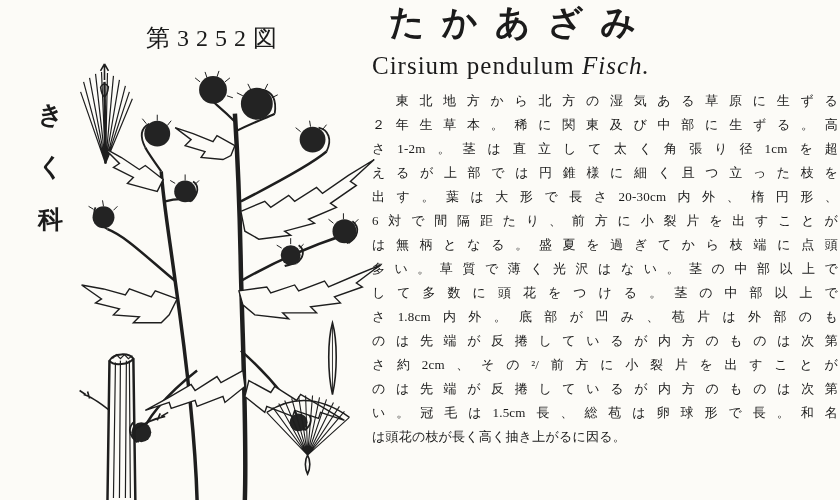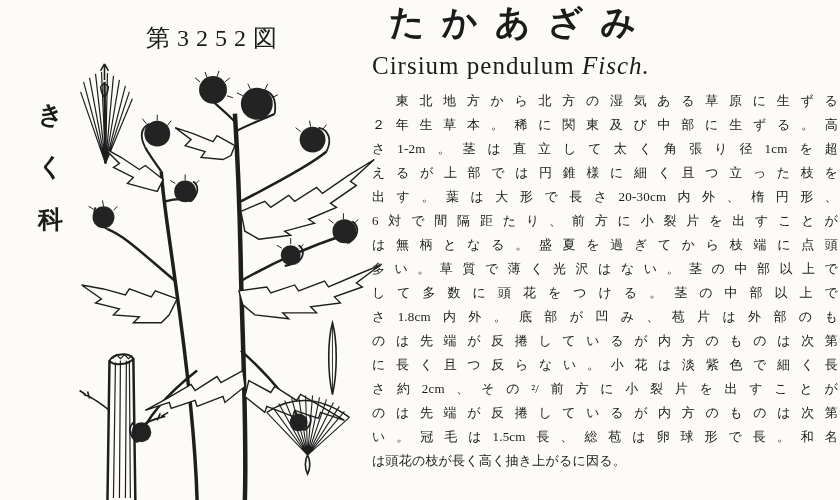--- a/index.html
+++ b/index.html
@@ -170,21 +170,20 @@
       <div class="line">２年生草本。稀に関東及び中部に生ずる。高</div>
       <div class="line">さ1-2m。茎は直立して太く角張り径1cmを超</div>
       <div class="line">えるが上部では円錐様に細く且つ立った枝を</div>
       <div class="line">出す。葉は大形で長さ20-30cm内外、楕円形、</div>
       <div class="line">6対で間隔距たり、前方に小裂片を出すことが</div>
       <div class="line">は無柄となる。盛夏を過ぎてから枝端に点頭</div>
       <div class="line">多い。草質で薄く光沢はない。茎の中部以上で</div>
       <div class="line">して多数に頭花をつける。茎の中部以上で</div>
       <div class="line">さ1.8cm内外。底部が凹み、苞片は外部のも</div>
       <div class="line">のは先端が反捲しているが内方のものは次第</div>
-      <div class="line">に長く且つ反らない。小花は淡紫色で細く長</div>
       <div class="line">さ約2cm、その²/前方に小裂片を出すことが</div>
       <div class="line">のは先端が反捲しているが内方のものは次第</div>
       <div class="line">い。冠毛は1.5cm長、総苞は卵球形で長。和名</div>
       <div class="line">は頭花の枝が長く高く抽き上がるに因る。</div>
     </div>
   </div>
 
 </div>
 
 </body></html>

